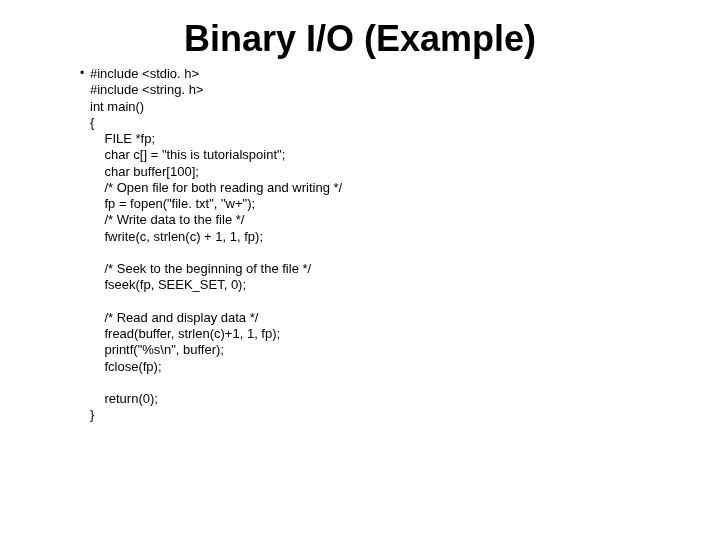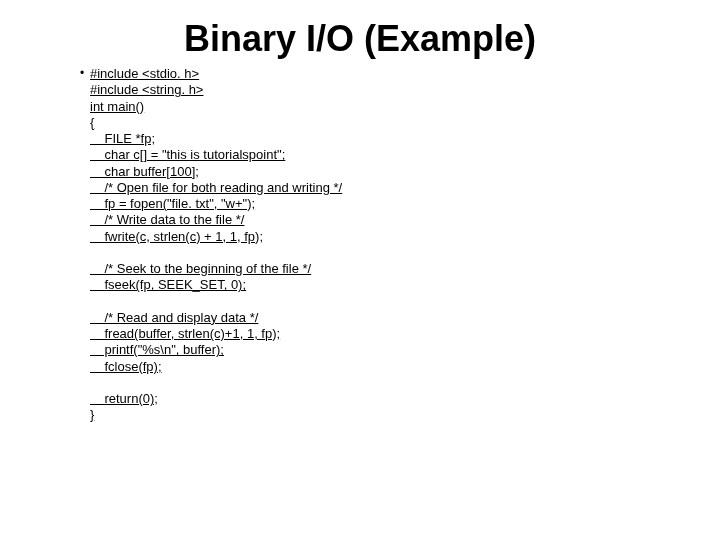--- a/index.html
+++ b/index.html
@@ -39,21 +39,20 @@
   }
   .bullet {
     width: 10px;
     flex: 0 0 10px;
     font-size: 12px;
     line-height: 1.3;
   }
   .code {
     white-space: pre;
     font-family: Arial, Helvetica, sans-serif;
-    text-decoration: underline;
   }
 </style>
 </head>
 <body>
 
 <div class="slide">
   <div class="title">Binary I/O (Example)</div>
   <div class="body">
     <div class="bullet-row">
       <div class="bullet">•</div>

